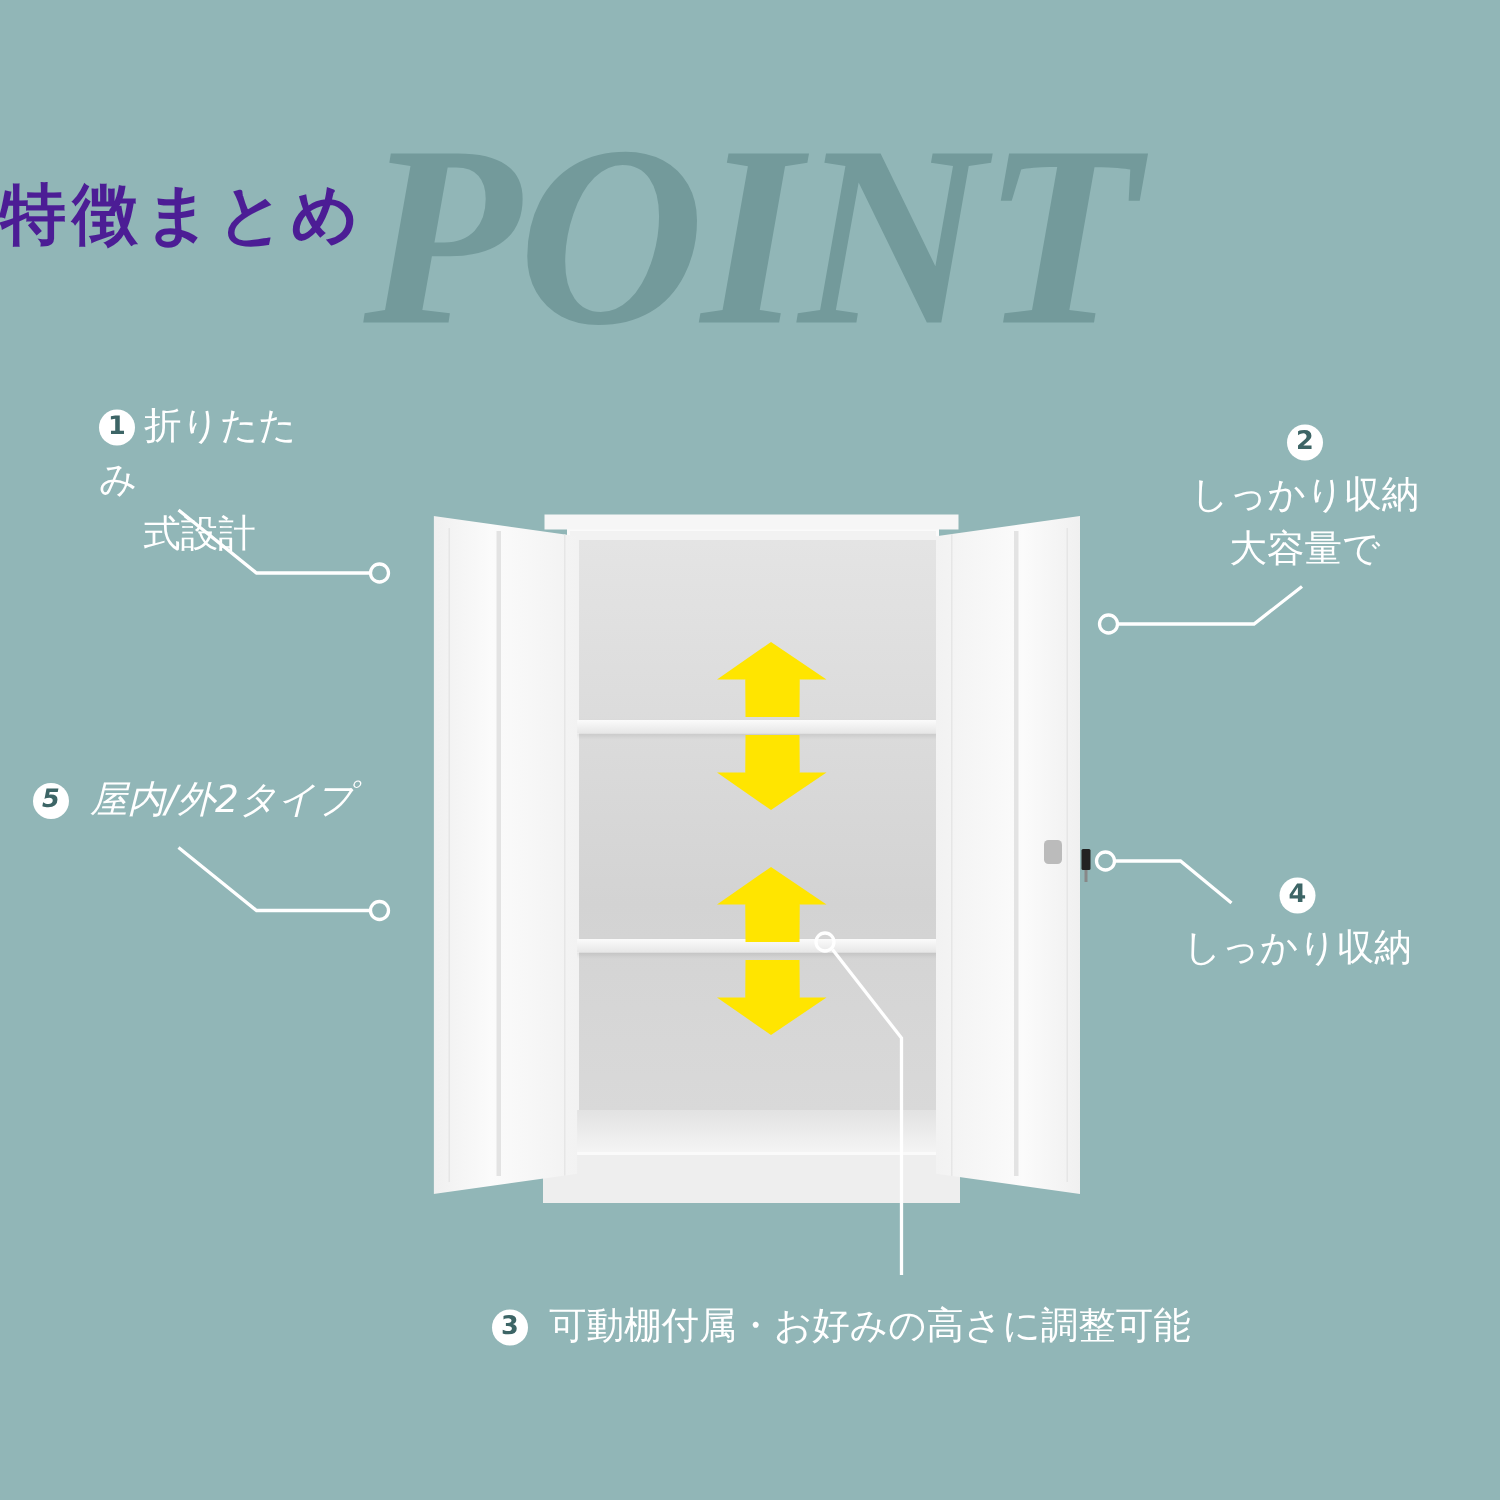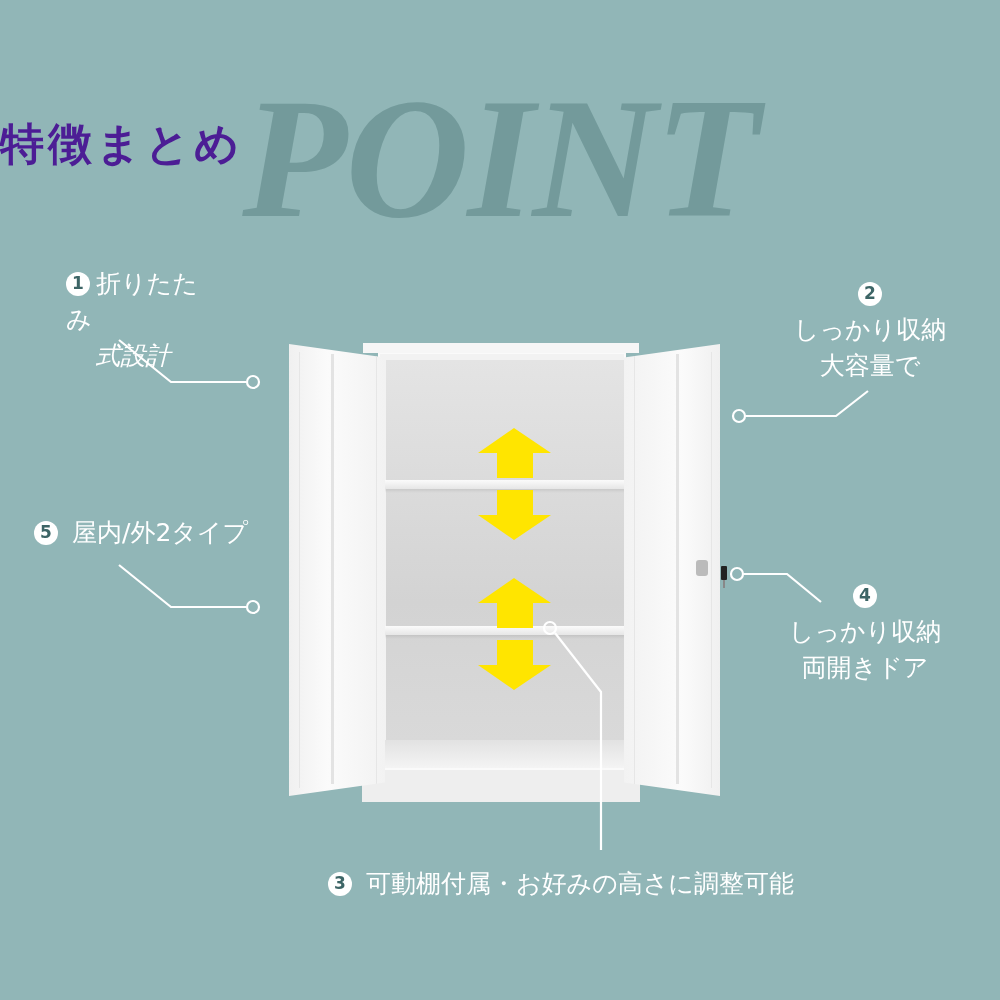--- a/index.html
+++ b/index.html
@@ -32,23 +32,23 @@
     display: inline-flex; align-items: center; justify-content: center;
     width: 24px; height: 24px; border-radius: 50%;
     background: #ffffff; color: #3d6566;
     font-size: 17px; font-weight: bold; line-height: 1;
     vertical-align: 3px; margin-right: 6px;
   }
   .badge.solo { margin-right: 0; }
 
   .lbl1 { left: 22px; top: 266px; width: 200px; }
   .lbl1 .l1 { text-align: left; margin-left: 44px; }
-  .lbl1 .l2 { padding-left: 36px; text-align: center; width: 150px; font-style: italic; }
+  .lbl1 .l2 { padding-left: 36px; text-align: center; width: 150px; }
   .lbl2 { left: 770px; top: 276px; width: 200px; }
-  .lbl5 { left: 34px; top: 515px; text-align: center; white-space: nowrap; }
+  .lbl5 { left: 22px; top: 515px; text-align: center; white-space: nowrap; font-style: italic; }
   .lbl4 { left: 750px; top: 578px; width: 230px; }
   .lbl3 { left: 328px; top: 866px; white-space: nowrap; text-align: left; }
 
   svg.overlay { position: absolute; left: 0; top: 0; }
 
   
   .cab-base {
     position: absolute; left: 362px; top: 768px; width: 278px; height: 34px;
     background: #eeeeee;
   }
@@ -189,21 +189,20 @@
   </div>
 
   <div class="label lbl5">
     <span class="badge">5</span>
     <span>屋内/外2タイプ</span>
   </div>
 
   <div class="label lbl4">
     <div><span class="badge solo">4</span></div>
     <div>しっかり収納</div>
-    <div>両開きドア</div>
   </div>
 
   <div class="label lbl3">
     <span class="badge">3</span>
     <span>可動棚付属・お好みの高さに調整可能</span>
   </div>
 
 </div>
 
 </body></html>

